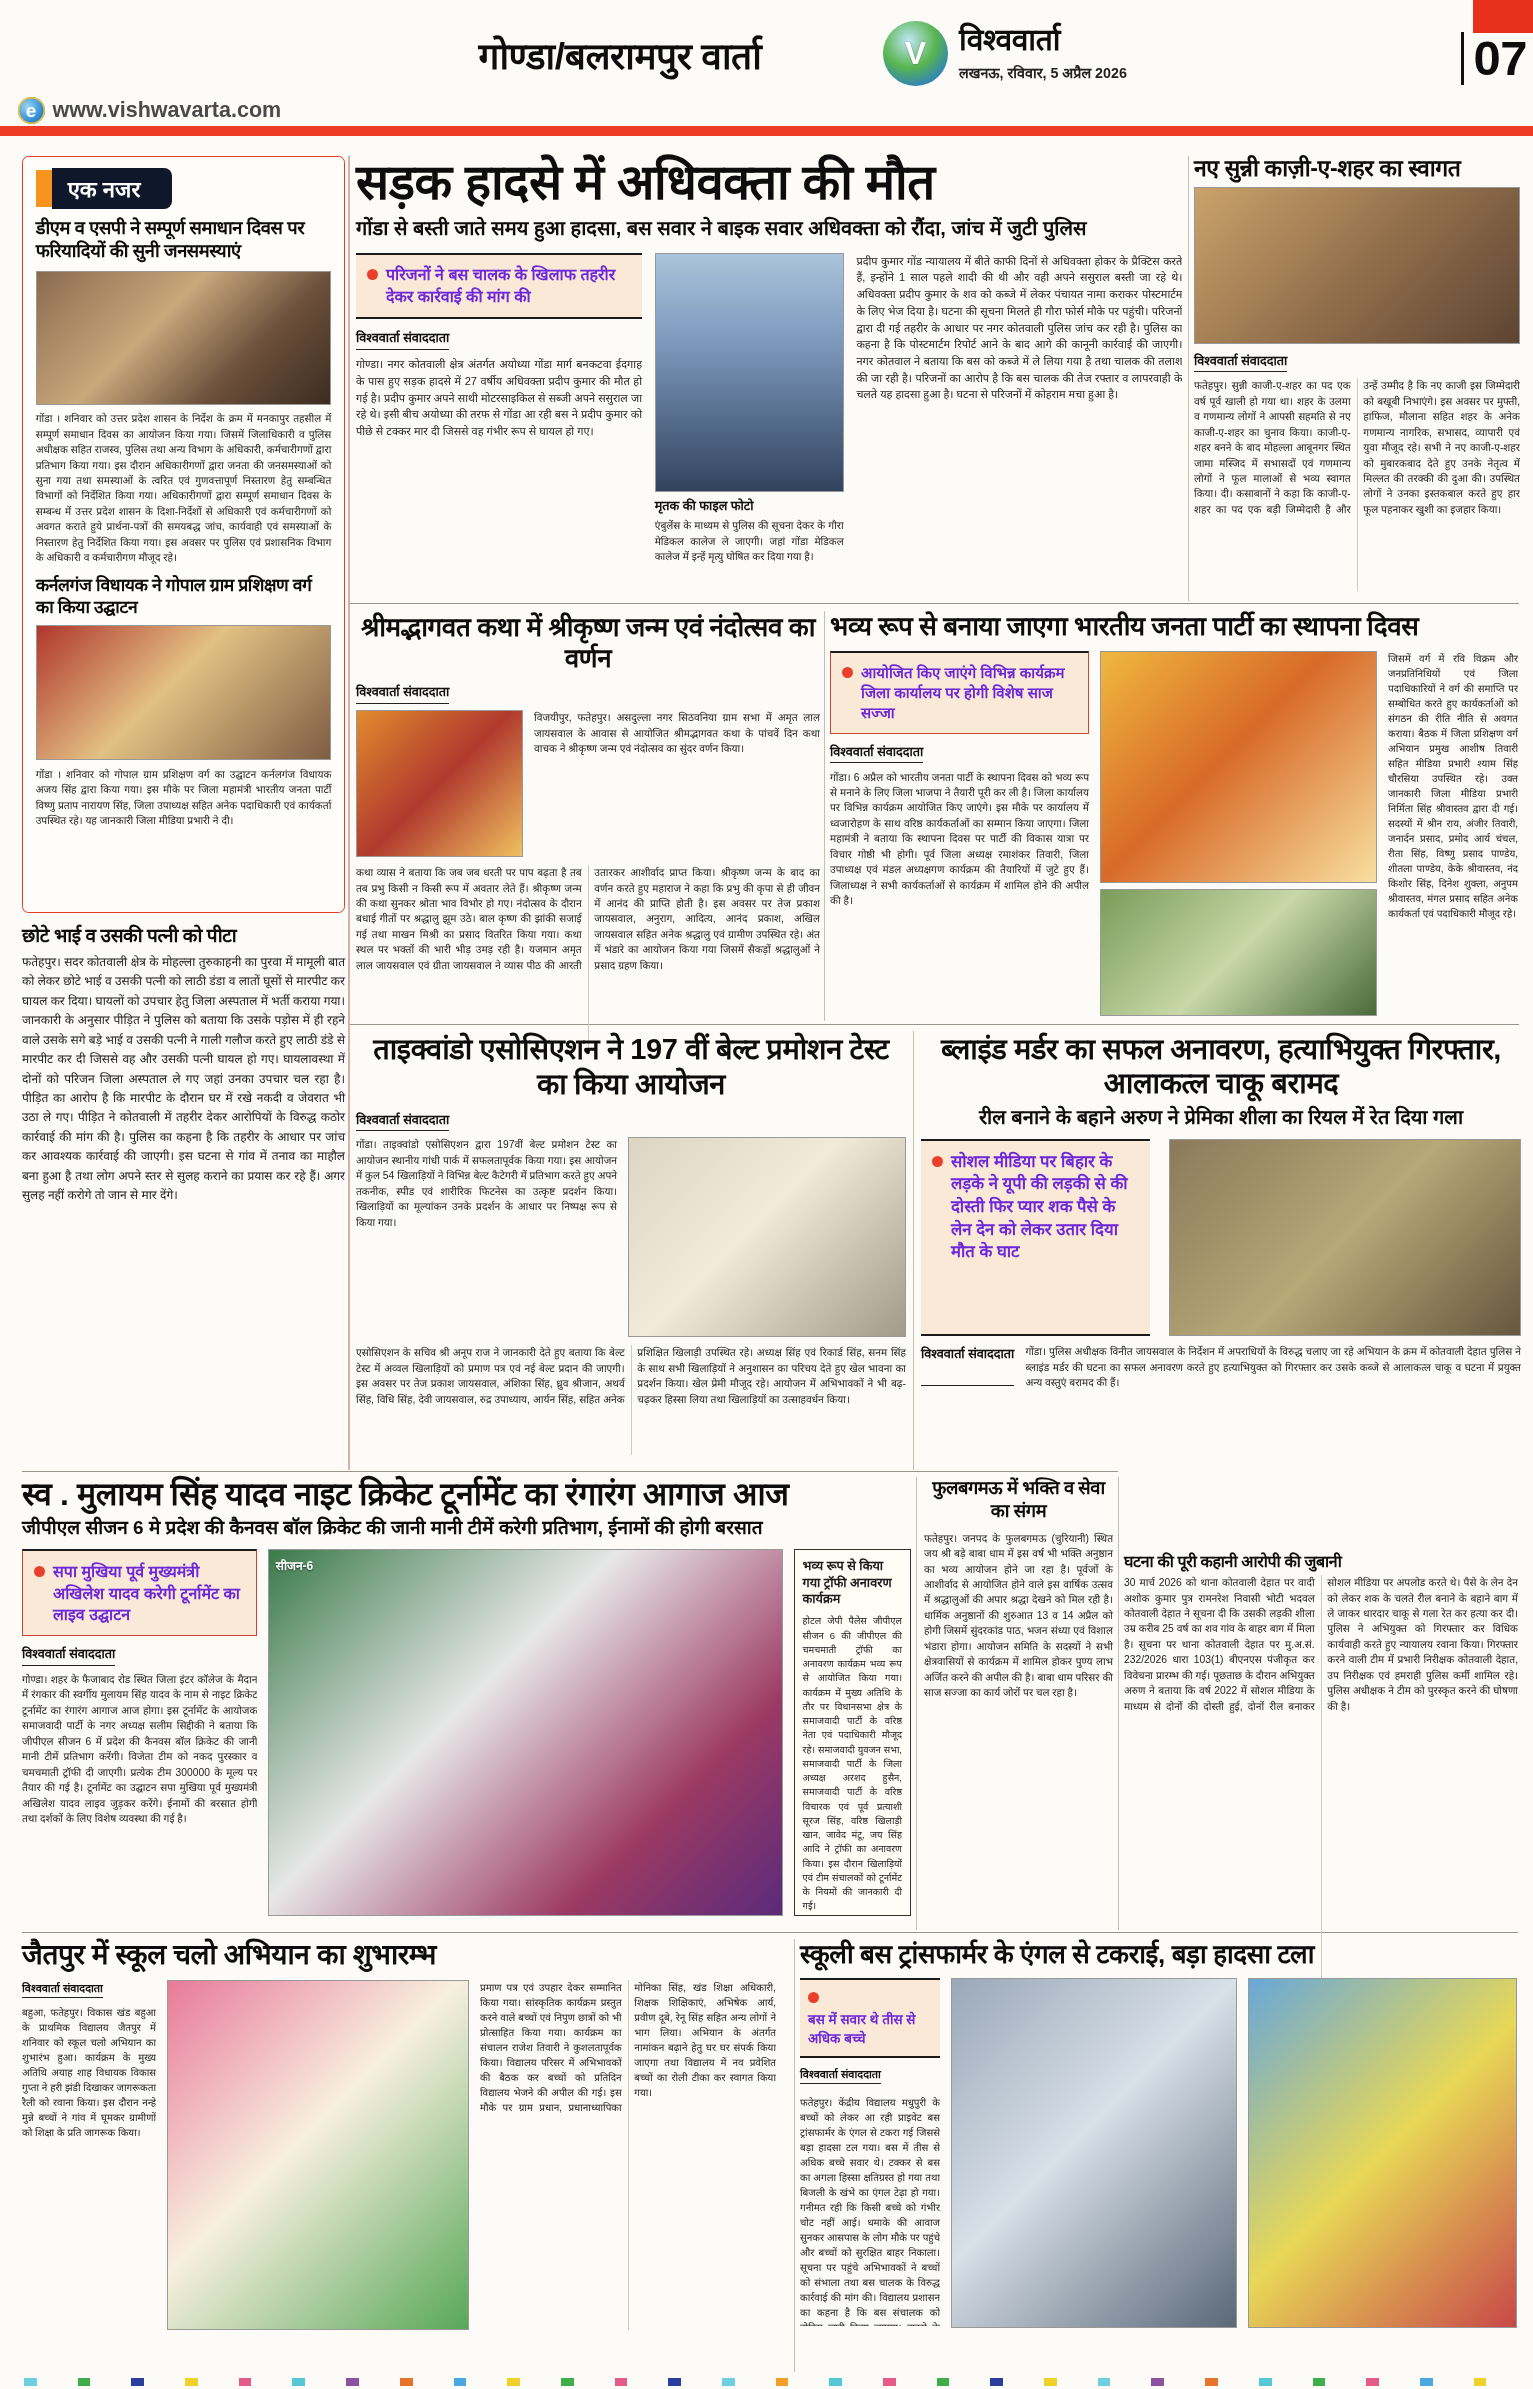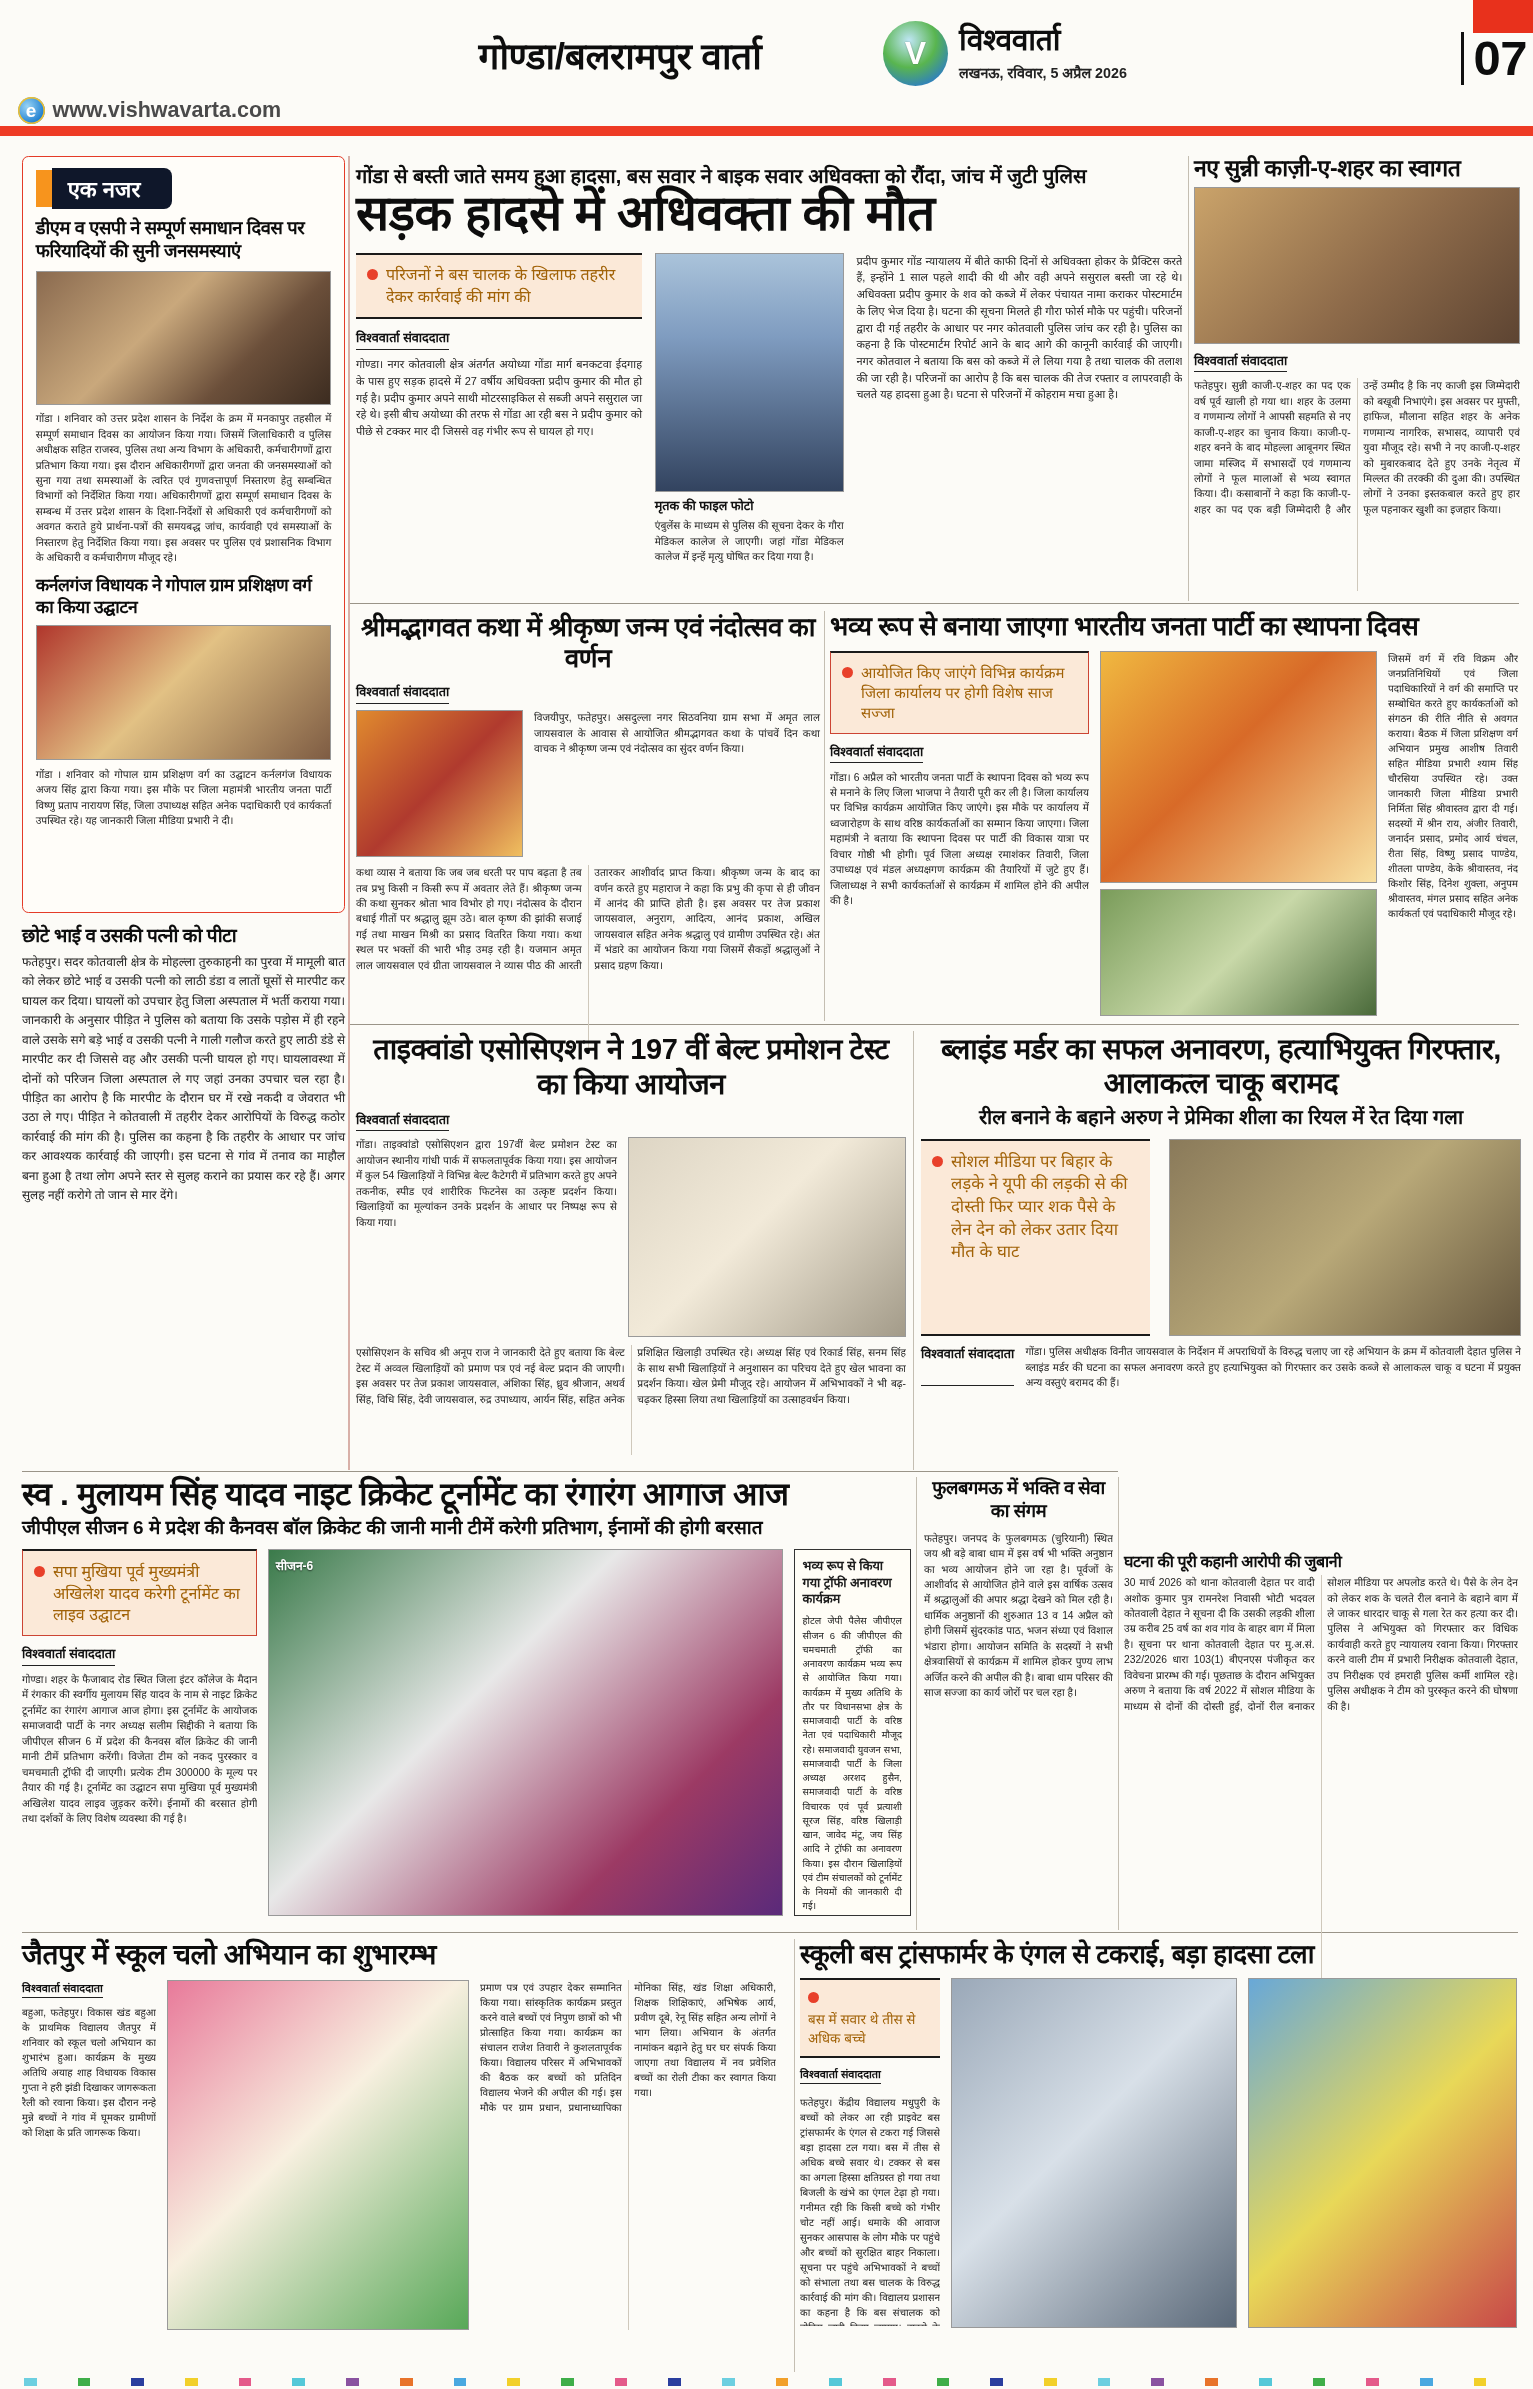--- a/index.html
+++ b/index.html
@@ -6,21 +6,21 @@
   html,body { background:#d8d5ce; }
   body { font-family:"Liberation Sans", sans-serif; }
   #page { position:relative; width:1533px; height:2389px; background:#fcfbf7; margin:0 auto; overflow:hidden; color:#1c1c1c; }
   .abs { position:absolute; }
   .hl { font-weight:800; color:#0d0d0d; line-height:1.08; letter-spacing:-0.4px; }
   .body-txt { font-size:11px; line-height:1.52; text-align:justify; color:#232323; }
   .body-sm { font-size:10.3px; line-height:1.5; text-align:justify; color:#232323; }
   .byline { display:inline-block; font-weight:700; font-size:12.7px; color:#111; border-bottom:1.6px solid #222; padding-bottom:2.4px; margin-bottom:6.4px; }
   .kicker { background:#fbe9d8; border-top:2.4px solid #1a1a1a; border-bottom:2.4px solid #1a1a1a; padding:9.5px 11px; display:flex; gap:8px; align-items:flex-start; }
   .kicker .dot { width:11px; height:11px; min-width:11px; border-radius:50%; background:#e8402a; margin-top:4.8px; }
-  .kicker .ktxt { font-weight:400; font-size:16px; line-height:1.35; color:#a16207; }
+  .kicker .ktxt { font-weight:700; font-size:16px; line-height:1.35; color:#6d28d9; }
   .kicker.red-border { border:1.6px solid #cc4433; border-top:2.4px solid #1a1a1a; }
   .photo { position:relative; overflow:hidden; border:0.8px solid #999; }
   .photo .ovl { position:absolute; left:6.4px; top:6.4px; color:#fff; font-weight:700; font-size:12px; text-shadow:0 0.8px 1.6px rgba(0,0,0,.6); }
   .caption { font-weight:700; font-size:12.7px; color:#111; margin-top:4px; }
   .vrule { width:1.6px; background:#d8b0a8; }
   .hrule { height:1.6px; background:#3a3a3a; }
   .grayrule { background:#c4beb2; }
   .cols2 { column-count:2; column-gap:12.7px; column-rule:0.8px solid #cfc8bb; }
   .boxed { border:1.6px solid #333; background:#fff; padding:8px; }
   #strip span { display:inline-block; width:12.7px; height:8.7px; margin-right:41px; }
@@ -92,22 +92,22 @@
   <div class="abs vrule grayrule" style="left:824px;top:611px;height:410px;width:0.8px;"></div>
   <div class="abs hrule" style="left:350px;top:1024px;width:1169px;height:0.8px;background:#9a9488;"></div>
   <div class="abs vrule grayrule" style="left:913px;top:1031px;height:439px;width:0.8px;"></div>
   <div class="abs hrule" style="left:22px;top:1471px;width:1096px;height:0.8px;background:#9a9488;"></div>
   <div class="abs vrule grayrule" style="left:916px;top:1477px;height:453px;width:0.8px;"></div>
   <div class="abs vrule grayrule" style="left:1118px;top:1477px;height:453px;width:0.8px;"></div>
   <div class="abs hrule" style="left:22px;top:1932px;width:1496px;height:0.8px;background:#9a9488;"></div>
   <div class="abs vrule grayrule" style="left:794px;top:1939px;height:433px;width:0.8px;"></div>
 
   <div class="abs" style="left:356px;top:156px;width:827px;">
+    <div class="hl" style="font-size:49px;width:652px;">सड़क हादसे में अधिवक्ता की मौत</div>
     <div class="hl" style="font-size:20px;margin-top:9.5px;width:827px;letter-spacing:0;">गोंडा से बस्ती जाते समय हुआ हादसा, बस सवार ने बाइक सवार अधिवक्ता को रौंदा, जांच में जुटी पुलिस</div>
-    <div class="hl" style="font-size:49px;width:652px;">सड़क हादसे में अधिवक्ता की मौत</div>
     <div style="display:flex;gap:12.7px;margin-top:12.7px;">
       <div style="width:286px;">
         <div class="kicker">
           <span class="dot"></span>
           <span class="ktxt">परिजनों ने बस चालक के खिलाफ तहरीर देकर कार्रवाई की मांग की</span>
         </div>
         <div style="margin-top:9.5px;"><span class="byline">विश्ववार्ता संवाददाता</span></div>
         <div class="body-txt">गोण्डा। नगर कोतवाली क्षेत्र अंतर्गत अयोध्या गोंडा मार्ग बनकटवा ईदगाह के पास हुए सड़क हादसे में 27 वर्षीय अधिवक्ता प्रदीप कुमार की मौत हो गई है। प्रदीप कुमार अपने साथी मोटरसाइकिल से सब्जी अपने ससुराल जा रहे थे। इसी बीच अयोध्या की तरफ से गोंडा आ रही बस ने प्रदीप कुमार को पीछे से टक्कर मार दी जिससे वह गंभीर रूप से घायल हो गए।</div>
       </div>
       <div style="width:189px;">

